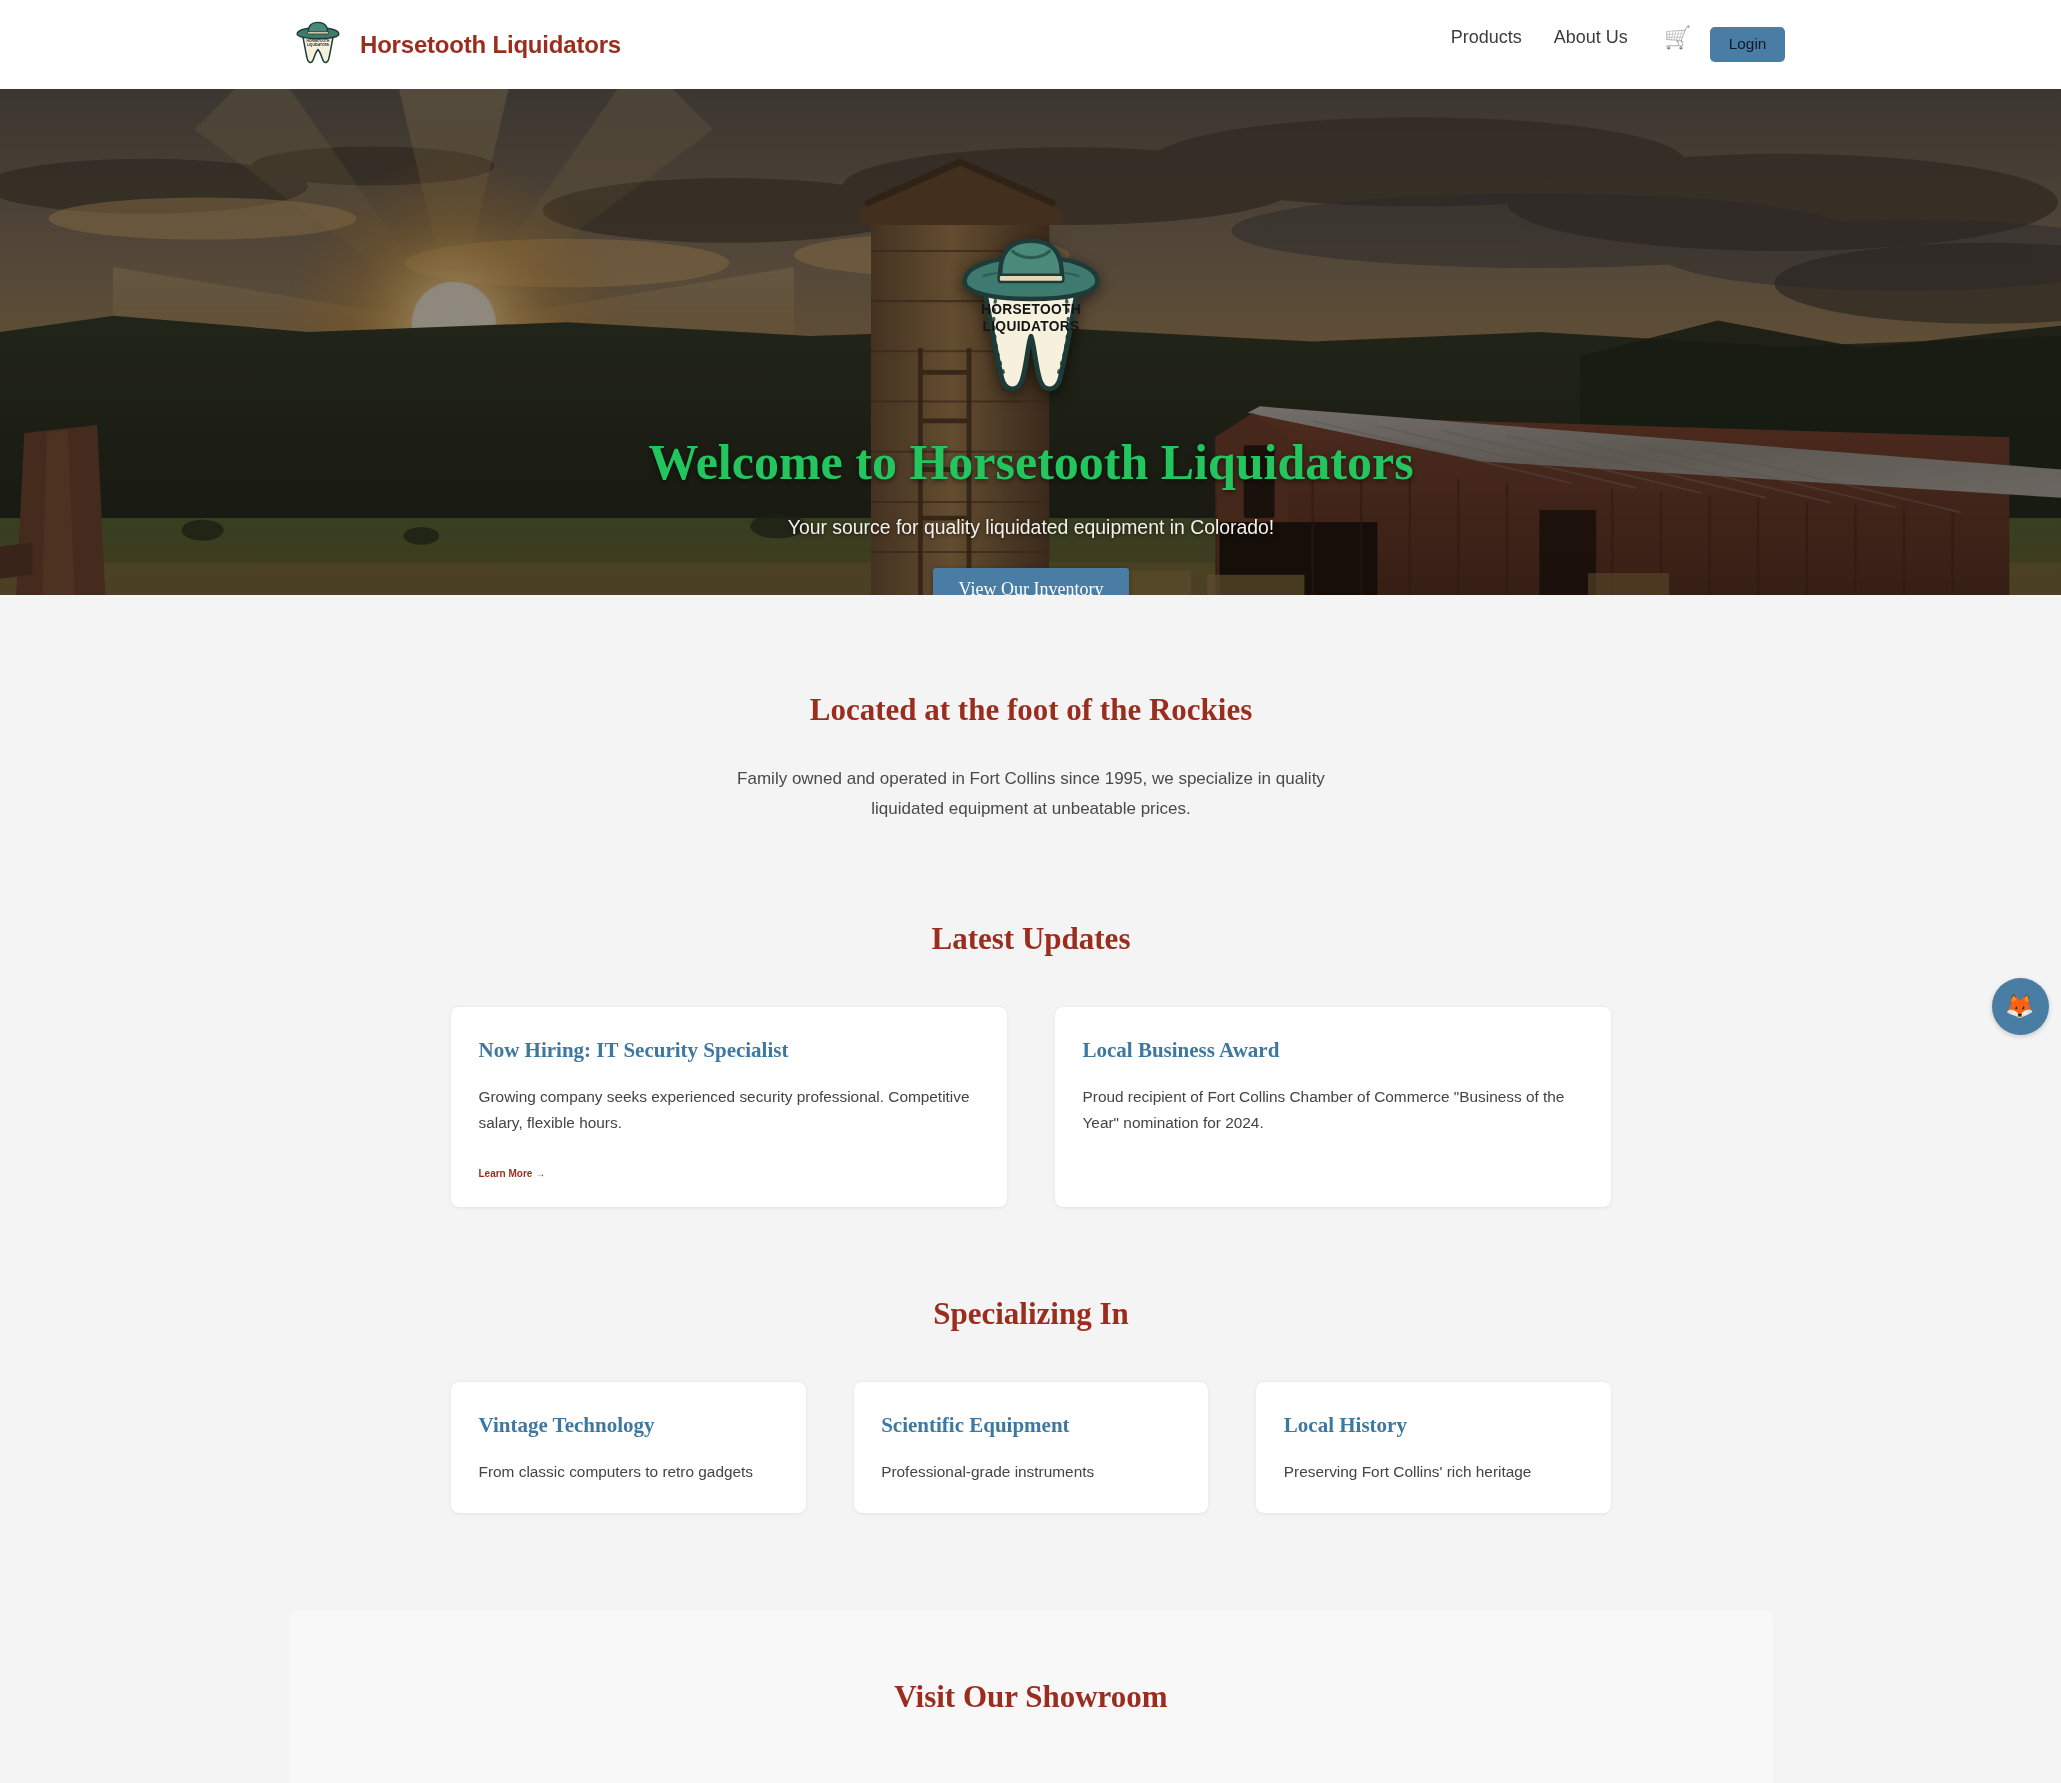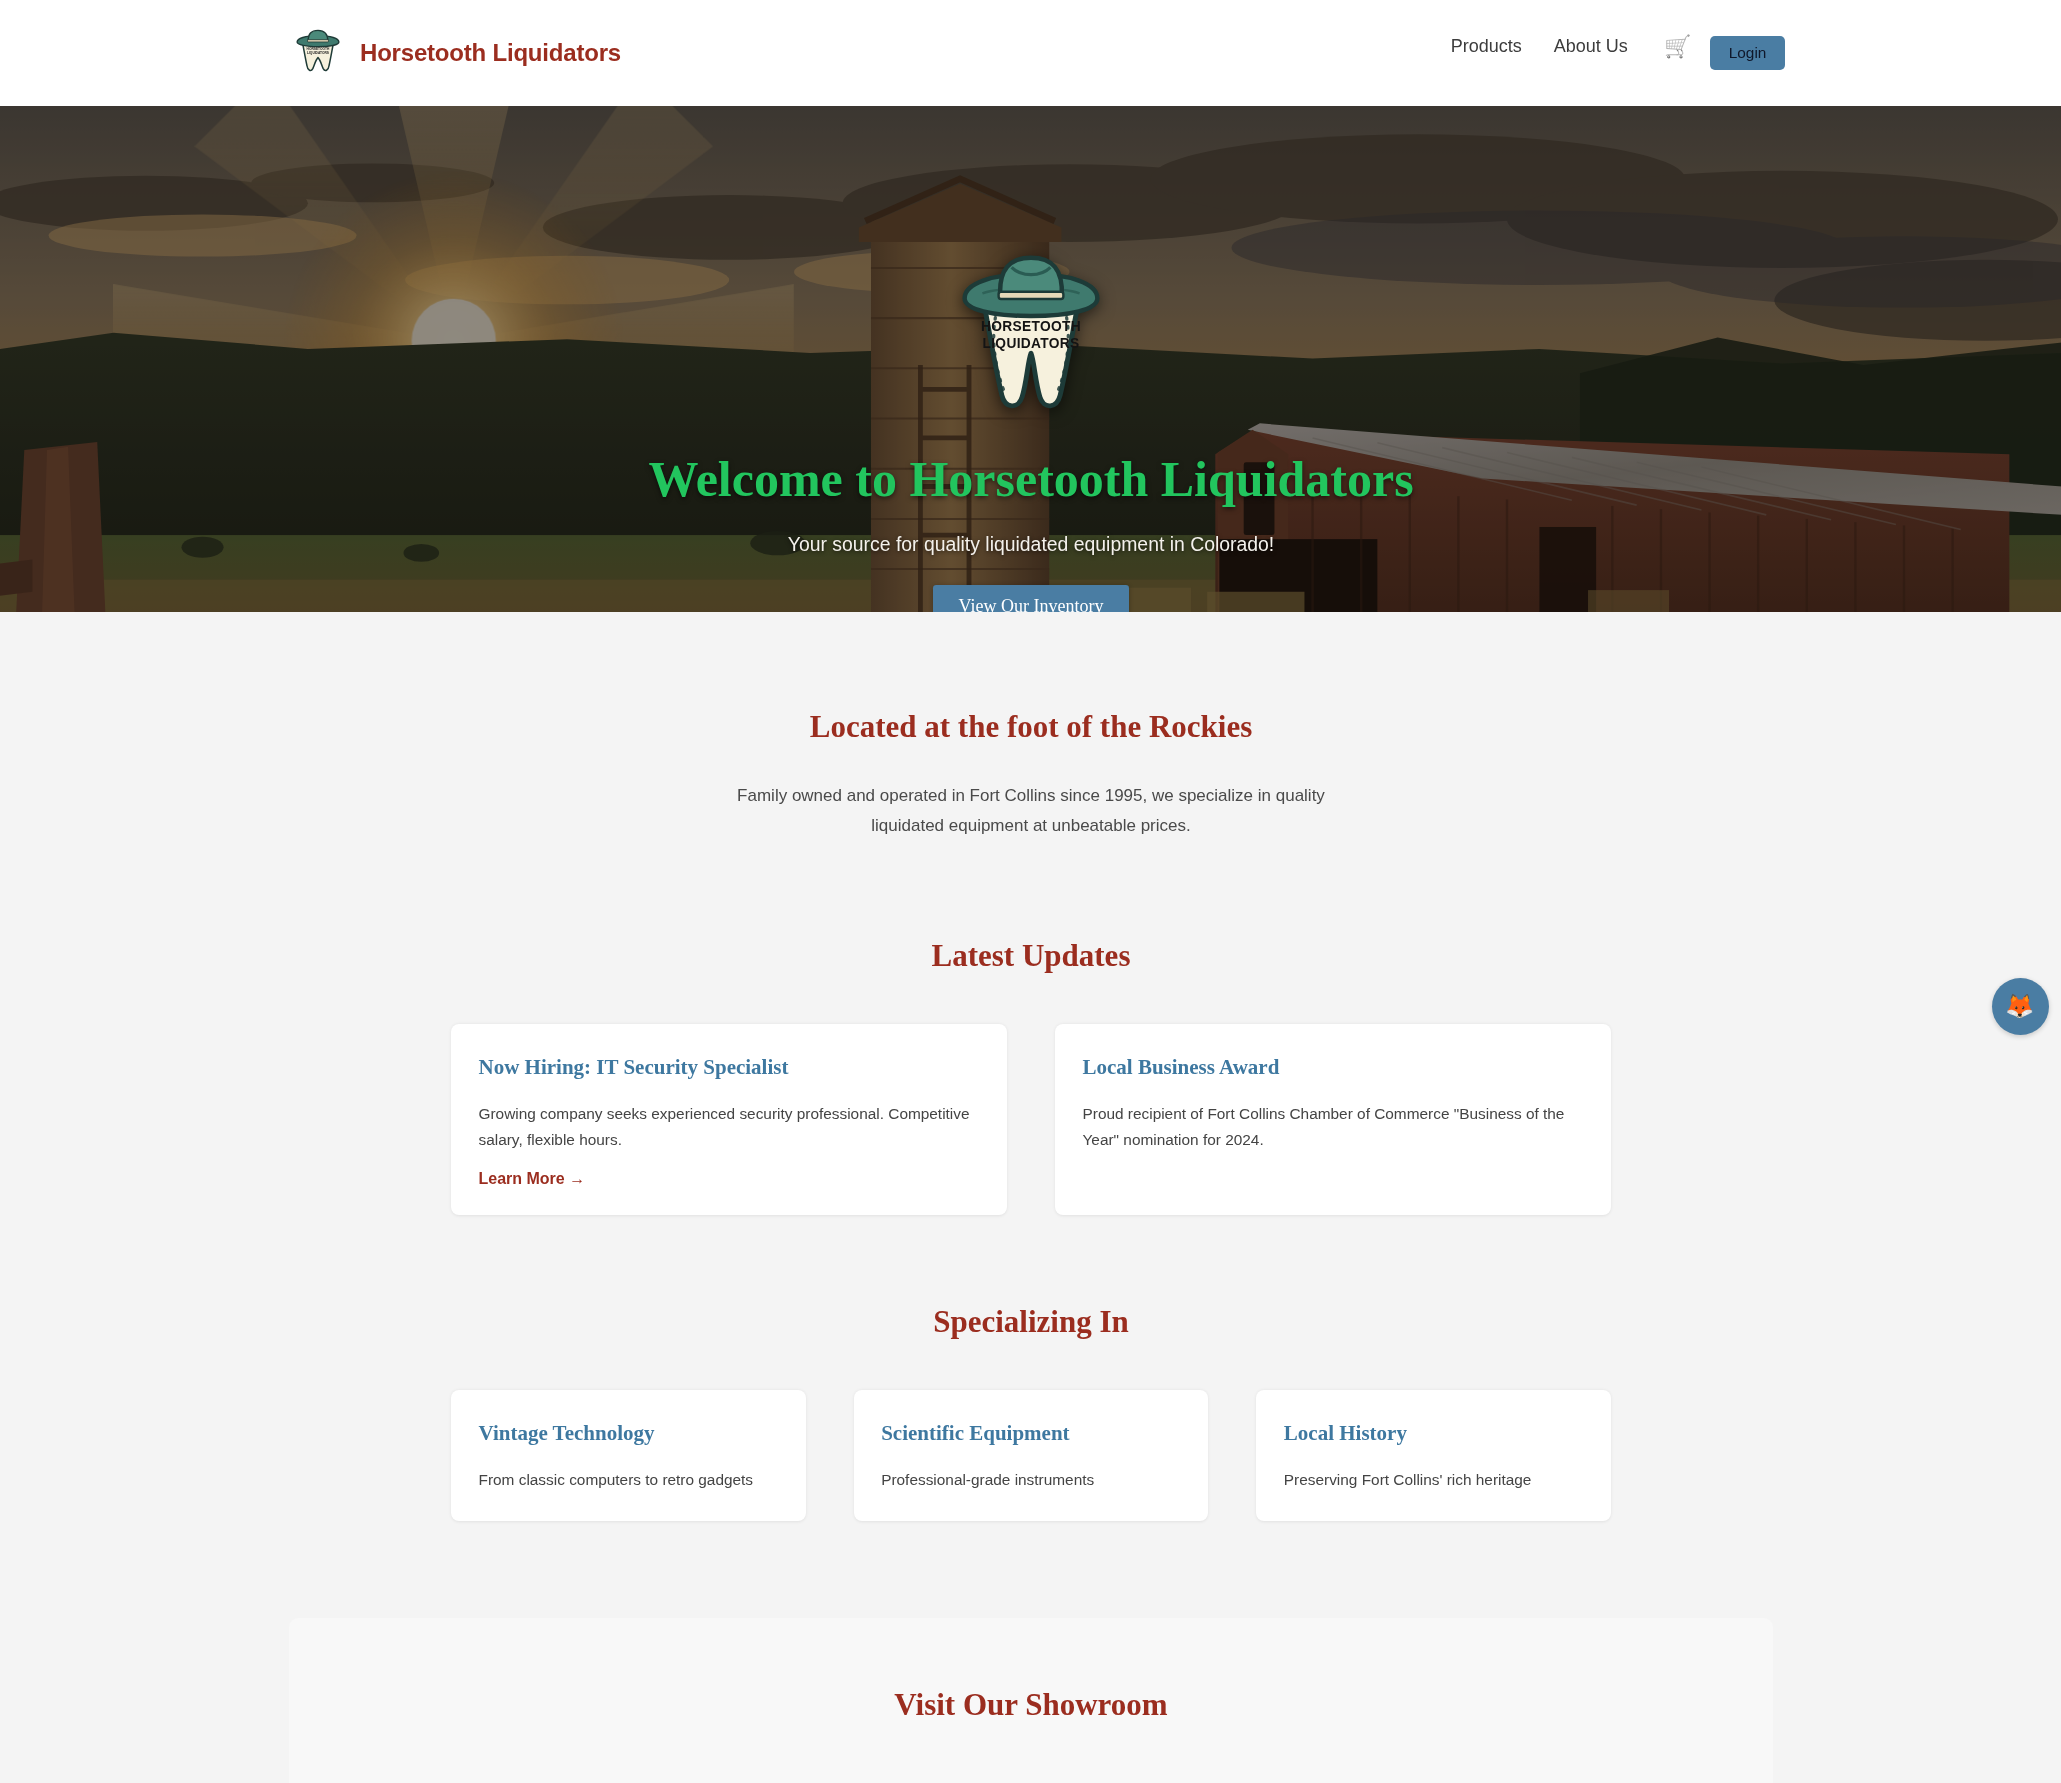--- a/index.html
+++ b/index.html
@@ -8,21 +8,21 @@
     width: 2062px;
     background: #f4f4f4;
     font-family: "Liberation Sans", sans-serif;
     -webkit-font-smoothing: antialiased;
   }
   body { position: relative; overflow-x: hidden; }
 
   
   .site-header {
     width: 100%;
-    height: 106px;
+    height: 89px;
     background: #ffffff;
     display: flex;
     align-items: center;
     position: relative;
     z-index: 20;
   }
   .header-inner {
     width: 1556px;
     margin: 0 auto;
     padding: 0 0 0 36px;
@@ -190,22 +190,22 @@
     margin-bottom: 22px;
     line-height: 1.15;
   }
   .card-text {
     font-size: 15.4px;
     line-height: 1.72;
     color: #444444;
   }
   .card-link {
     display: inline-block;
-    margin-top: 16px;
-    font-size: 16px;
+    margin-top: 31px;
+    font-size: 10px;
     font-weight: bold;
     color: #9b2d1f;
     text-decoration: none;
     cursor: pointer;
   }
 
   .special-block { padding-top: 89px; }
 
   
   .showroom {

